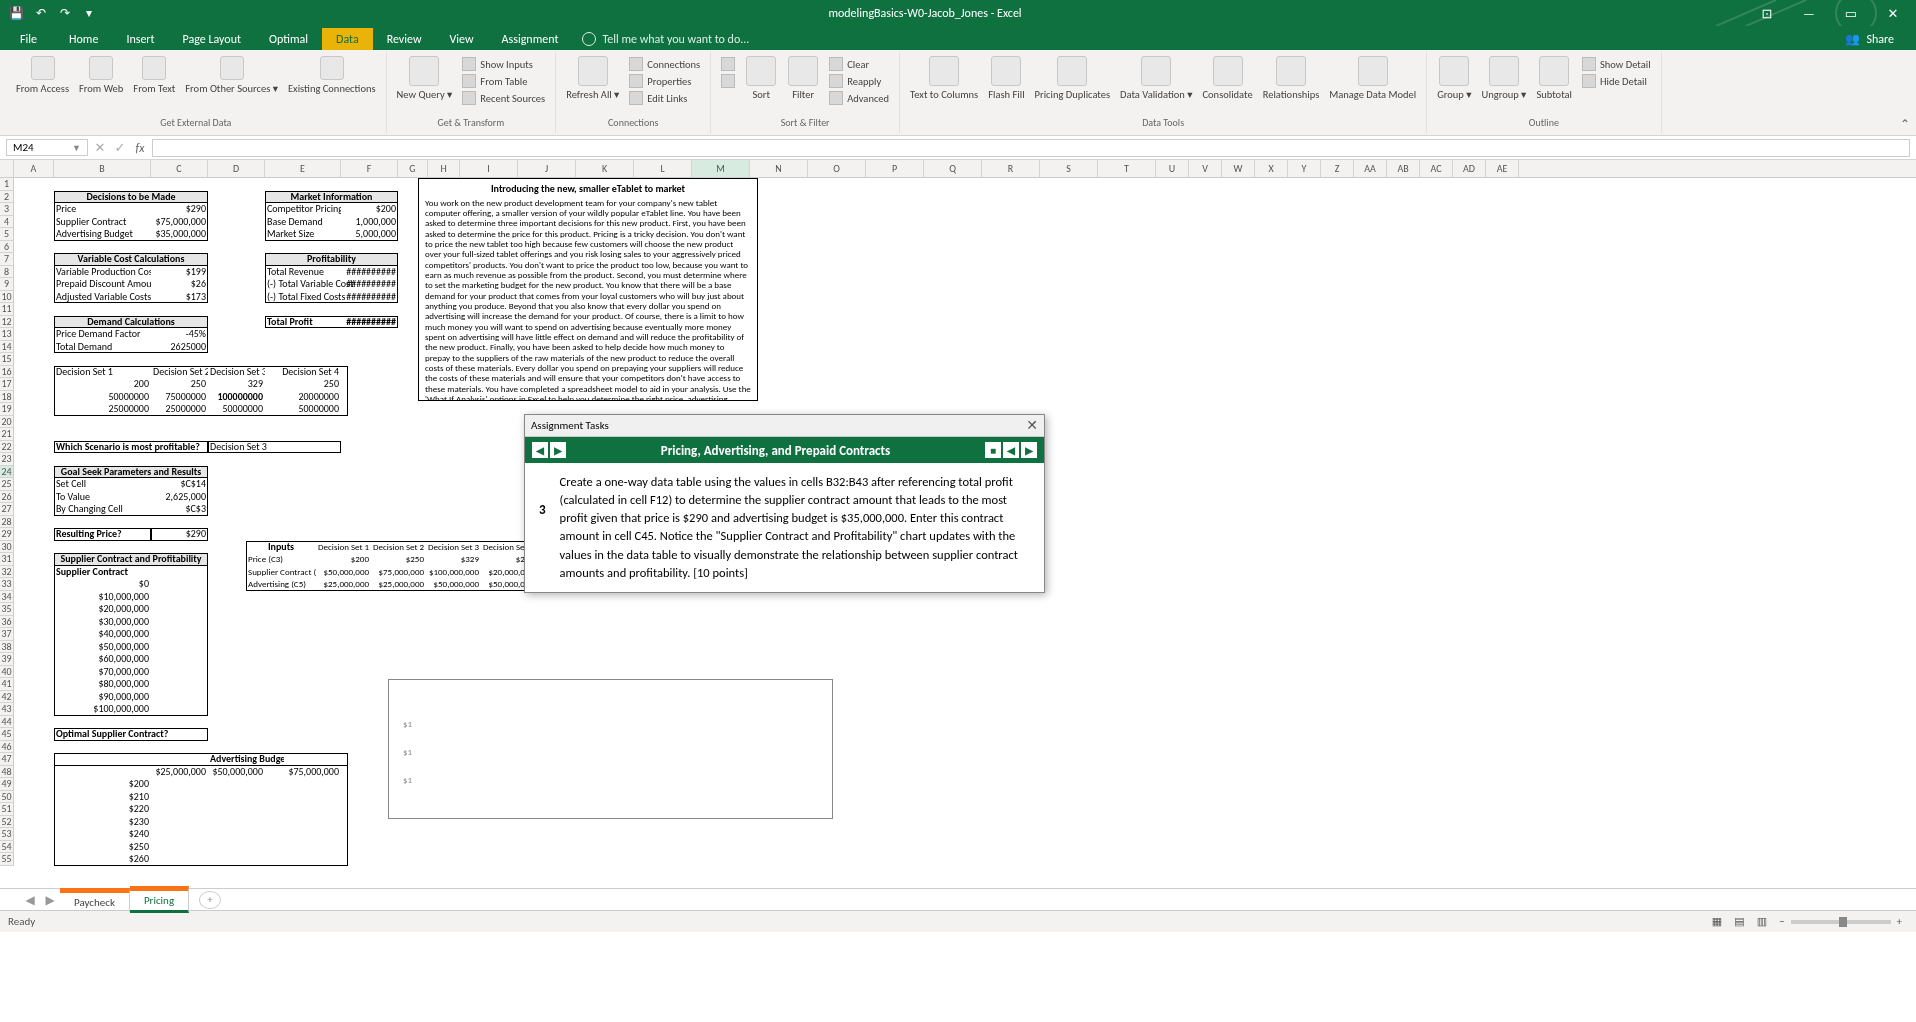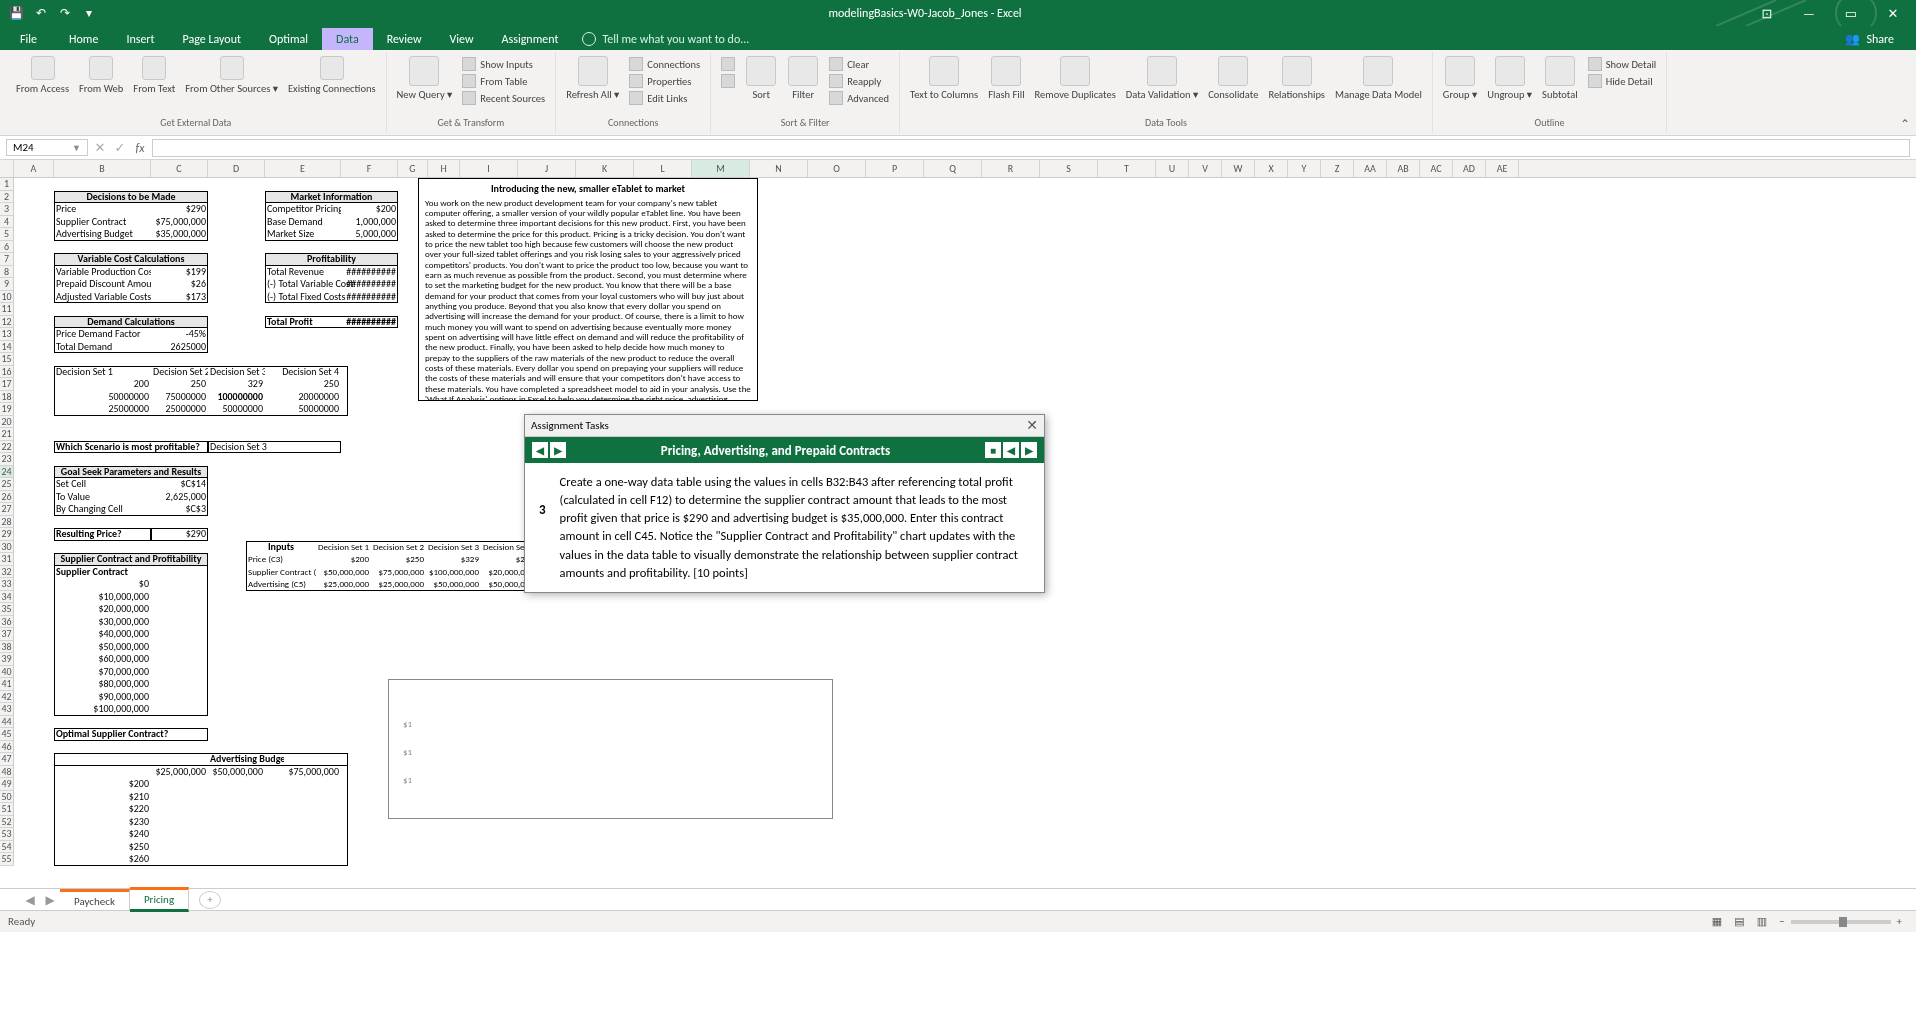--- a/index.html
+++ b/index.html
@@ -6,21 +6,21 @@
 body{background:#fff;overflow:hidden;width:1916px;height:1022px;position:relative;font-size:11px}
 .titlebar{height:26px;background:#0f7040;color:#fff;display:flex;align-items:center;padding:0 6px}
 .titlebar .qat{display:flex;align-items:center;gap:2px}
 .titlebar .qat .qi{width:22px;height:22px;display:flex;align-items:center;justify-content:center;font-size:12px;color:#fff}
 .titlebar .title{flex:1;text-align:center;font-size:12px}
 .titlebar .winbtns{display:flex;gap:8px}
 .titlebar .winbtns .wb{width:34px;height:22px;display:flex;align-items:center;justify-content:center;color:#fff;font-size:13px}
 .ribbon-tabs{height:24px;background:#0f7040;color:#fff;display:flex;align-items:flex-end;padding-left:6px;padding-right:10px}
 .ribbon-tabs .tab{padding:4px 14px;font-size:12px;cursor:pointer}
 .ribbon-tabs .tab.file{background:#0f7040;margin-right:4px}
-.ribbon-tabs .tab.active{background:#c4b5fd;color:#0f7040}
+.ribbon-tabs .tab.active{background:#eab308;color:#0f7040}
 .ribbon-tabs .tellme{margin-left:10px;display:flex;align-items:center;gap:6px;font-size:12px;color:#d8f0e4;padding-bottom:4px}
 .ribbon-tabs .tellme .bulb{width:14px;height:14px;border:1px solid #d8f0e4;border-radius:50%}
 .ribbon-tabs .spacer{flex:1}
 .ribbon-tabs .share{padding:4px 12px;display:flex;align-items:center;gap:6px;font-size:12px}
 .ribbon{height:86px;background:#f3f2f1;border-bottom:1px solid #d4d4d4;display:flex;padding:2px 6px;position:relative}
 .rgroup{display:flex;flex-direction:column;border-right:1px solid #e1e1e1;padding:0 6px 2px}
 .rgroup .rbuttons{flex:1;display:flex;align-items:flex-start;gap:2px;padding-top:2px}
 .rgroup .rlabel{text-align:center;font-size:10px;color:#666;padding-bottom:2px}
 .rbtn{display:flex;flex-direction:column;align-items:center;justify-content:flex-start;padding:2px 4px;min-width:40px;font-size:10.5px;color:#444;text-align:center;gap:2px}
 .rbtn .ico{width:24px;height:24px;background:#e8e8e8;border:1px solid #c8c8c8;border-radius:3px}
@@ -56,21 +56,21 @@
 .task-dialog .td-titlebar .tdx{margin-left:auto;font-size:14px;color:#555}
 .task-dialog .td-nav{height:26px;background:#0f7040;color:#fff;display:flex;align-items:center;padding:0 6px;font-weight:bold;font-size:13px}
 .task-dialog .td-nav .nbtn{width:16px;height:16px;background:#fff;color:#0f7040;margin:0 1px;display:flex;align-items:center;justify-content:center;font-size:10px;font-weight:bold}
 .task-dialog .td-body{display:flex;padding:10px 14px;gap:14px;font-size:12.5px;line-height:1.45}
 .task-dialog .td-body .tnum{font-weight:bold;font-size:13px;padding-top:28px}
 .chart-box{position:absolute;border:1px solid #888;background:#fff}
 .chart-box .ctitle{text-align:center;font-size:13px;color:#555;padding-top:8px}
 .chart-box .yt{position:absolute;font-size:9px;color:#888}
 .sheettabs{height:22px;background:#fff;border-top:1px solid #ccc;display:flex;align-items:center;padding-left:20px}
 .sheettabs .stbtn{width:20px;text-align:center;color:#999;font-size:12px}
-.sheettabs .stab{padding:3px 14px;border-right:1px solid #ccc;font-size:11px;color:#444;border-top:3px solid #f97316}
+.sheettabs .stab{padding:3px 14px;border-right:1px solid #ccc;font-size:11px;color:#444;border-top:5px solid #f97316}
 .sheettabs .stab.active{border-bottom:3px solid #0f7040;background:#fff;font-weight:normal;color:#0f7040}
 .sheettabs .addsheet{width:22px;height:18px;display:flex;align-items:center;justify-content:center;border:1px solid #ccc;border-radius:50%;margin-left:10px;color:#888}
 .statusbar{height:22px;background:#f3f2f1;border-top:1px solid #ccc;font-size:11px;color:#555;display:flex;align-items:center;padding:0 8px}
 .statusbar .scroll{flex:1}
 .decor{position:absolute;right:0;top:0;width:400px;height:26px;opacity:0.15;pointer-events:none}
 </style>
 </head>
 <body>
 
 <div class="titlebar">
@@ -226,21 +226,21 @@
       <div class="rbtn">
           <div class="ico big"></div>
           <span>Text to Columns</span>
         </div>
       <div class="rbtn">
           <div class="ico big"></div>
           <span>Flash Fill</span>
         </div>
       <div class="rbtn">
           <div class="ico big"></div>
-          <span>Remove Duplicates</span>
+          <span>Pricing Duplicates</span>
         </div>
       <div class="rbtn">
           <div class="ico big"></div>
           <span>Data Validation ▾</span>
         </div>
       <div class="rbtn">
           <div class="ico big"></div>
           <span>Consolidate</span>
         </div>
       <div class="rbtn">

